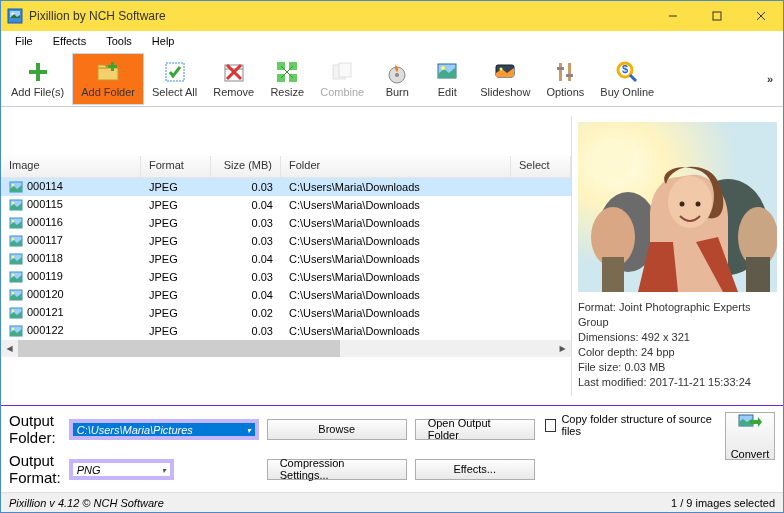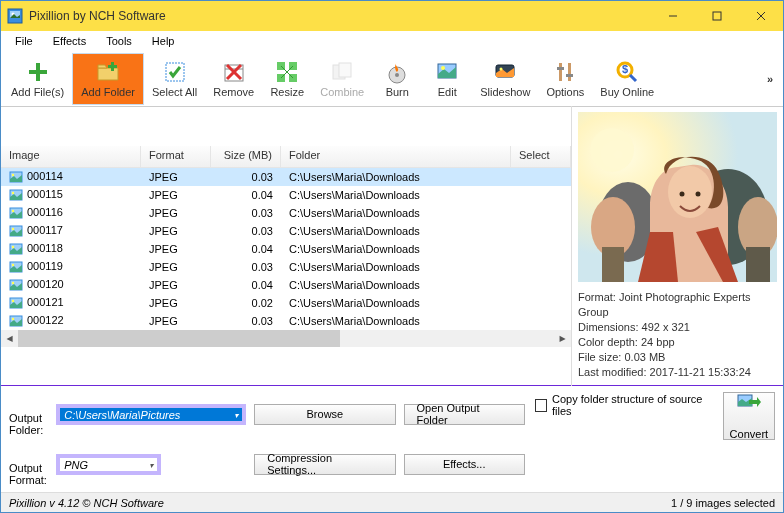--- a/index.html
+++ b/index.html
@@ -34,21 +34,21 @@
 .row .fileico { width: 14px; height: 12px; margin-right: 4px; display: inline-block; vertical-align: middle; }
 .hscroll { height: 17px; background: #f0f0f0; display: flex; align-items: center; border-top: 1px solid #ddd; }
 .hscroll .arrow { width: 17px; height: 17px; display: flex; align-items: center; justify-content: center; background: #f0f0f0; color: #555; font-size: 8px; }
 .hscroll .track { flex: 1; height: 17px; background: #f0f0f0; position: relative; }
 .hscroll .thumb { position: absolute; left: 0; top: 0; width: 60%; height: 100%; background: #cdcdcd; }
 .right { width: 212px; display: flex; flex-direction: column; border-left: 1px solid #ddd; padding: 6px; }
 .preview { height: 170px; background: #ddd; position: relative; overflow: hidden; margin-bottom: 8px; }
 .info { font-size: 11px; color: #333; line-height: 1.35; }
 .bottom { padding: 6px 8px; display: flex; gap: 10px; align-items: flex-start; background: #fff; }
 .outgrid { display: grid; grid-template-columns: auto 190px auto auto; gap: 6px 8px; align-items: center; }
-.outgrid label { font-size: 11px; margin-top: 20px; }
+.outgrid label { font-size: 15px; }
 .combo { height: 21px; border: 4px solid #c4b5fd; display: flex; align-items: flex-end; padding: 0 4px; background: #fff; position: relative; font-style: italic; }
 .combo .chev { position: absolute; right: 4px; top: 3px; font-size: 8px; color: #555; }
 .combo.hl { background: #0078d7; color: #fff; }
 .btn { height: 21px; border: 1px solid #adadad; background: linear-gradient(#fdfdfd,#e9e9e9); padding: 0 12px; display: flex; align-items: center; justify-content: center; min-width: 70px; }
 .checks { display: flex; flex-direction: column; gap: 6px; padding-top: 1px; }
 .chk { display: flex; align-items: center; gap: 5px; }
 .chkbox { width: 13px; height: 13px; border: 1px solid #333; background: #fff; }
 .convert { width: 56px; height: 48px; border: 1px solid #adadad; background: linear-gradient(#fdfdfd,#e9e9e9); display: flex; flex-direction: column; align-items: center; justify-content: center; gap: 14px; margin-left: auto; }
 .status { height: 20px; background: #f0f0f0; display: flex; align-items: center; padding: 0 8px; border-top: 1px solid #ddd; }
 .status .st-left { flex: 1; font-style: italic; }

